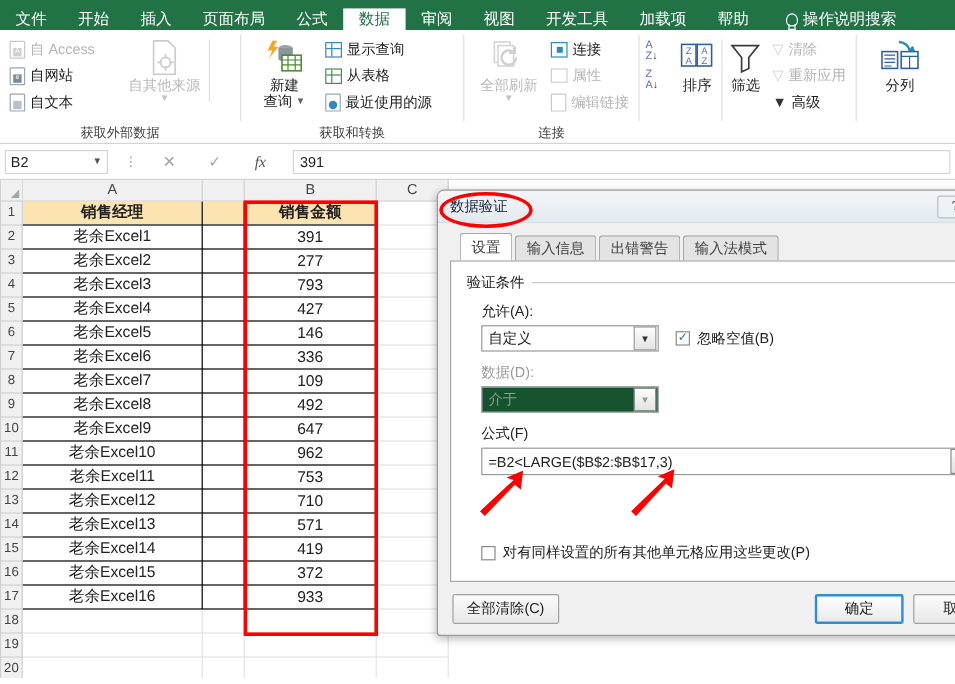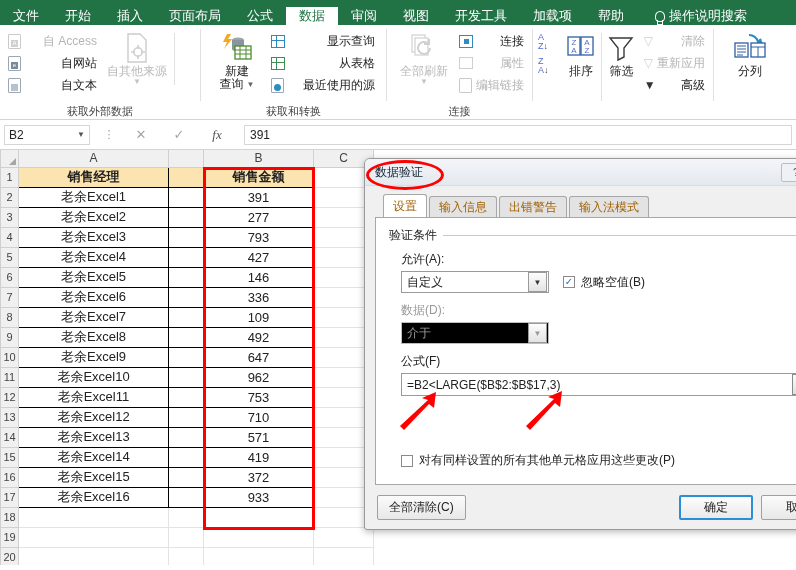--- a/index.html
+++ b/index.html
@@ -42,21 +42,21 @@
   .rgroup { position:relative; display:flex; flex-direction:column; height:100%; }
   .rgroup .gbody { flex:1; display:flex; align-items:flex-start; padding:4px 5px 0 5px; }
   .gcaption {
     height:16px; line-height:16px; text-align:center; font-size:11px;
     color:#444; white-space:nowrap;
   }
   .gsep { width:1px; background:#e0e0e0; margin:4px 0 18px 0; align-self:stretch; }
 
   .small-cmds { display:flex; flex-direction:column; gap:2px; padding-top:2px; }
   .scmd { display:flex; align-items:center; gap:4px; font-size:12px; height:20px;
-          padding:0 3px; white-space:nowrap;justify-content:space-between; }
+          padding:0 3px; white-space:nowrap; }
   .scmd.dis { color:#b5b5b5; }
 
   .big-cmd {
     width:62px; display:flex; flex-direction:column; align-items:center;
     font-size:12px; text-align:center; padding-top:2px; white-space:nowrap;
   }
   .big-cmd.wide { width:74px; }
   .big-cmd .bicon { height:34px; display:flex; align-items:center; justify-content:center; }
   .big-cmd .blabel { line-height:13px; }
   .big-cmd.dis { color:#b9b9b9; }
@@ -153,38 +153,38 @@
   .tbtn {
     width:30px; height:19px; border:1px solid #b6bfc9; background:#eef1f5;
     border-radius:2px; display:flex; align-items:center; justify-content:center;
     font-size:11px; color:#4a5560; margin-left:2px;
   }
   #dlg-body { flex:1; padding:8px 10px 0 10px; display:flex; flex-direction:column; }
   #dlg-tabs { display:flex; align-items:flex-end; height:24px; padding-left:8px; }
   .dtab {
     height:22px; padding:0 9px; display:flex; align-items:center; font-size:12px;
     border:1px solid #a7a7a7; border-bottom:none; background:#e3e3e3;
-    border-radius:3px 3px 0 0; margin-right:2px; color:#a16207;
+    border-radius:3px 3px 0 0; margin-right:2px; color:#404040;
   }
   .dtab.active { background:#fff; height:24px; }
   #dlg-panel {
     flex:1; border:1px solid #a7a7a7; background:#fff; margin-top:-1px;
     padding:9px 13px; position:relative; display:flex; flex-direction:column;
   }
   .legend-row { display:flex; align-items:center; gap:6px; margin-bottom:7px; }
   .legend-row .lg { font-size:12px; }
   .legend-row .line { flex:1; height:1px; background:#c8c8c8; }
   .fld-label { font-size:12px; margin:0 0 3px 0; }
   .fld-label.dis { color:#9a9a9a; }
   .indent { padding-left:12px; }
   .combo {
     width:148px; height:22px; border:1px solid #9a9a9a; background:#fff;
     display:flex; align-items:center; font-size:12px; padding-left:5px;
   }
-  .combo.dis { background:#000000; color:#9a9a9a; border-color:#bdbdbd;font-family:Liberation Serif, serif; }
+  .combo.dis { background:#14532d; color:#9a9a9a; border-color:#bdbdbd;font-family:Liberation Serif, serif; }
   .combo .val { flex:1; }
   .combo .btn {
     width:19px; height:20px; margin-right:1px; border:1px solid #9a9a9a;
     background:linear-gradient(#fdfdfd,#e3e3e3); display:flex;
     align-items:center; justify-content:center; font-size:8px; color:#333;
   }
   .combo.dis .btn { color:#9a9a9a; }
   .row-line { display:flex; align-items:center; gap:14px; }
   .chk { width:12px; height:12px; border:1px solid #8a8a8a; background:#fff;
          display:inline-flex; align-items:center; justify-content:center;

